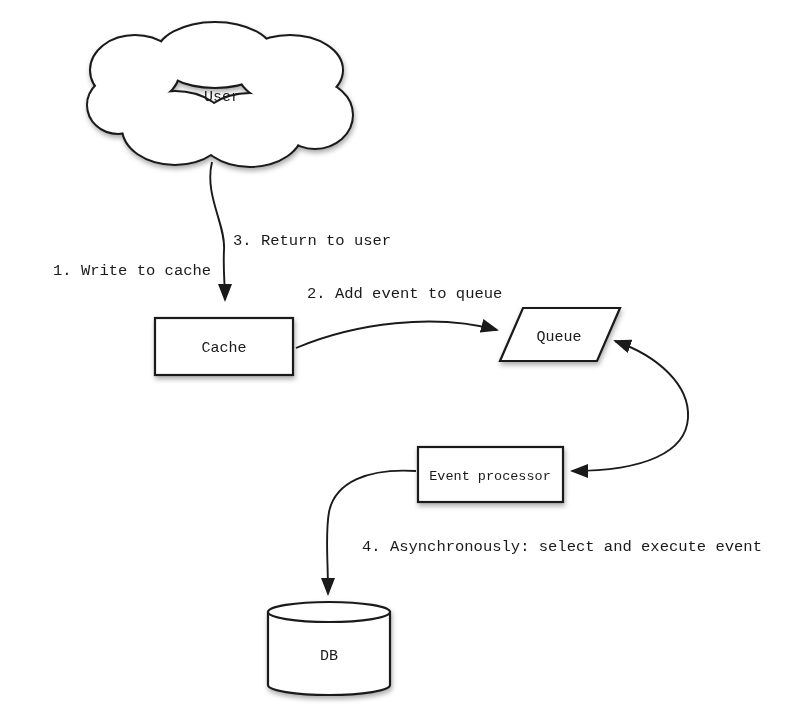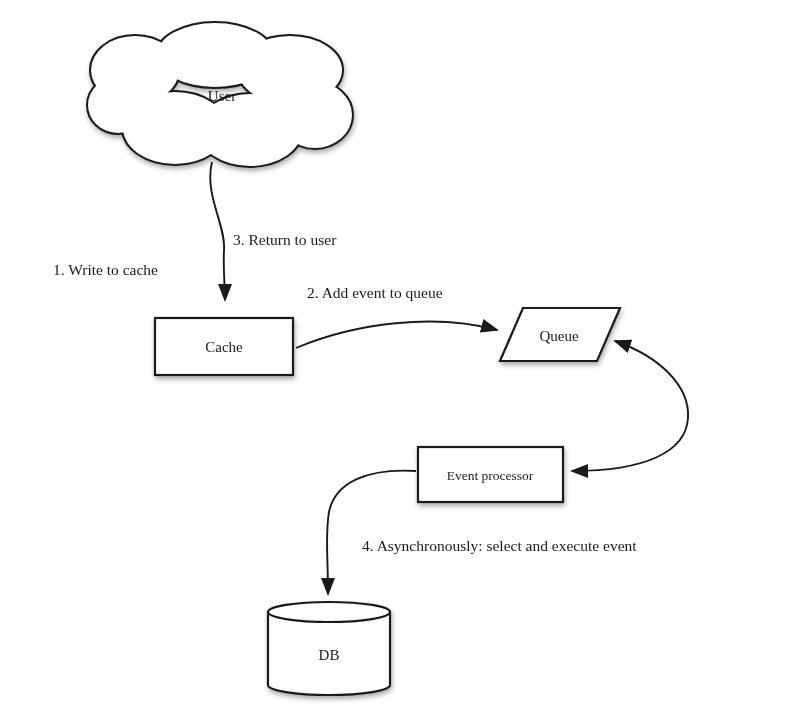--- a/index.html
+++ b/index.html
@@ -12,21 +12,21 @@
     margin: 0;
     padding: 0;
     background: var(--background);
   }
   .stage {
     position: relative;
     width: 786px;
     height: 728px;
     background: var(--background);
     overflow: hidden;
-    font-family: Liberation Serif, serif;
+    font-family: Liberation Mono, monospace;
   }
   svg { display: block; }
   .shape {
     fill: var(--fill);
     stroke: var(--stroke);
     stroke-width: 2.2;
   }
   .shadowed {
     filter: drop-shadow(1px 3px 2.5px rgba(0,0,0,0.33));
   }

